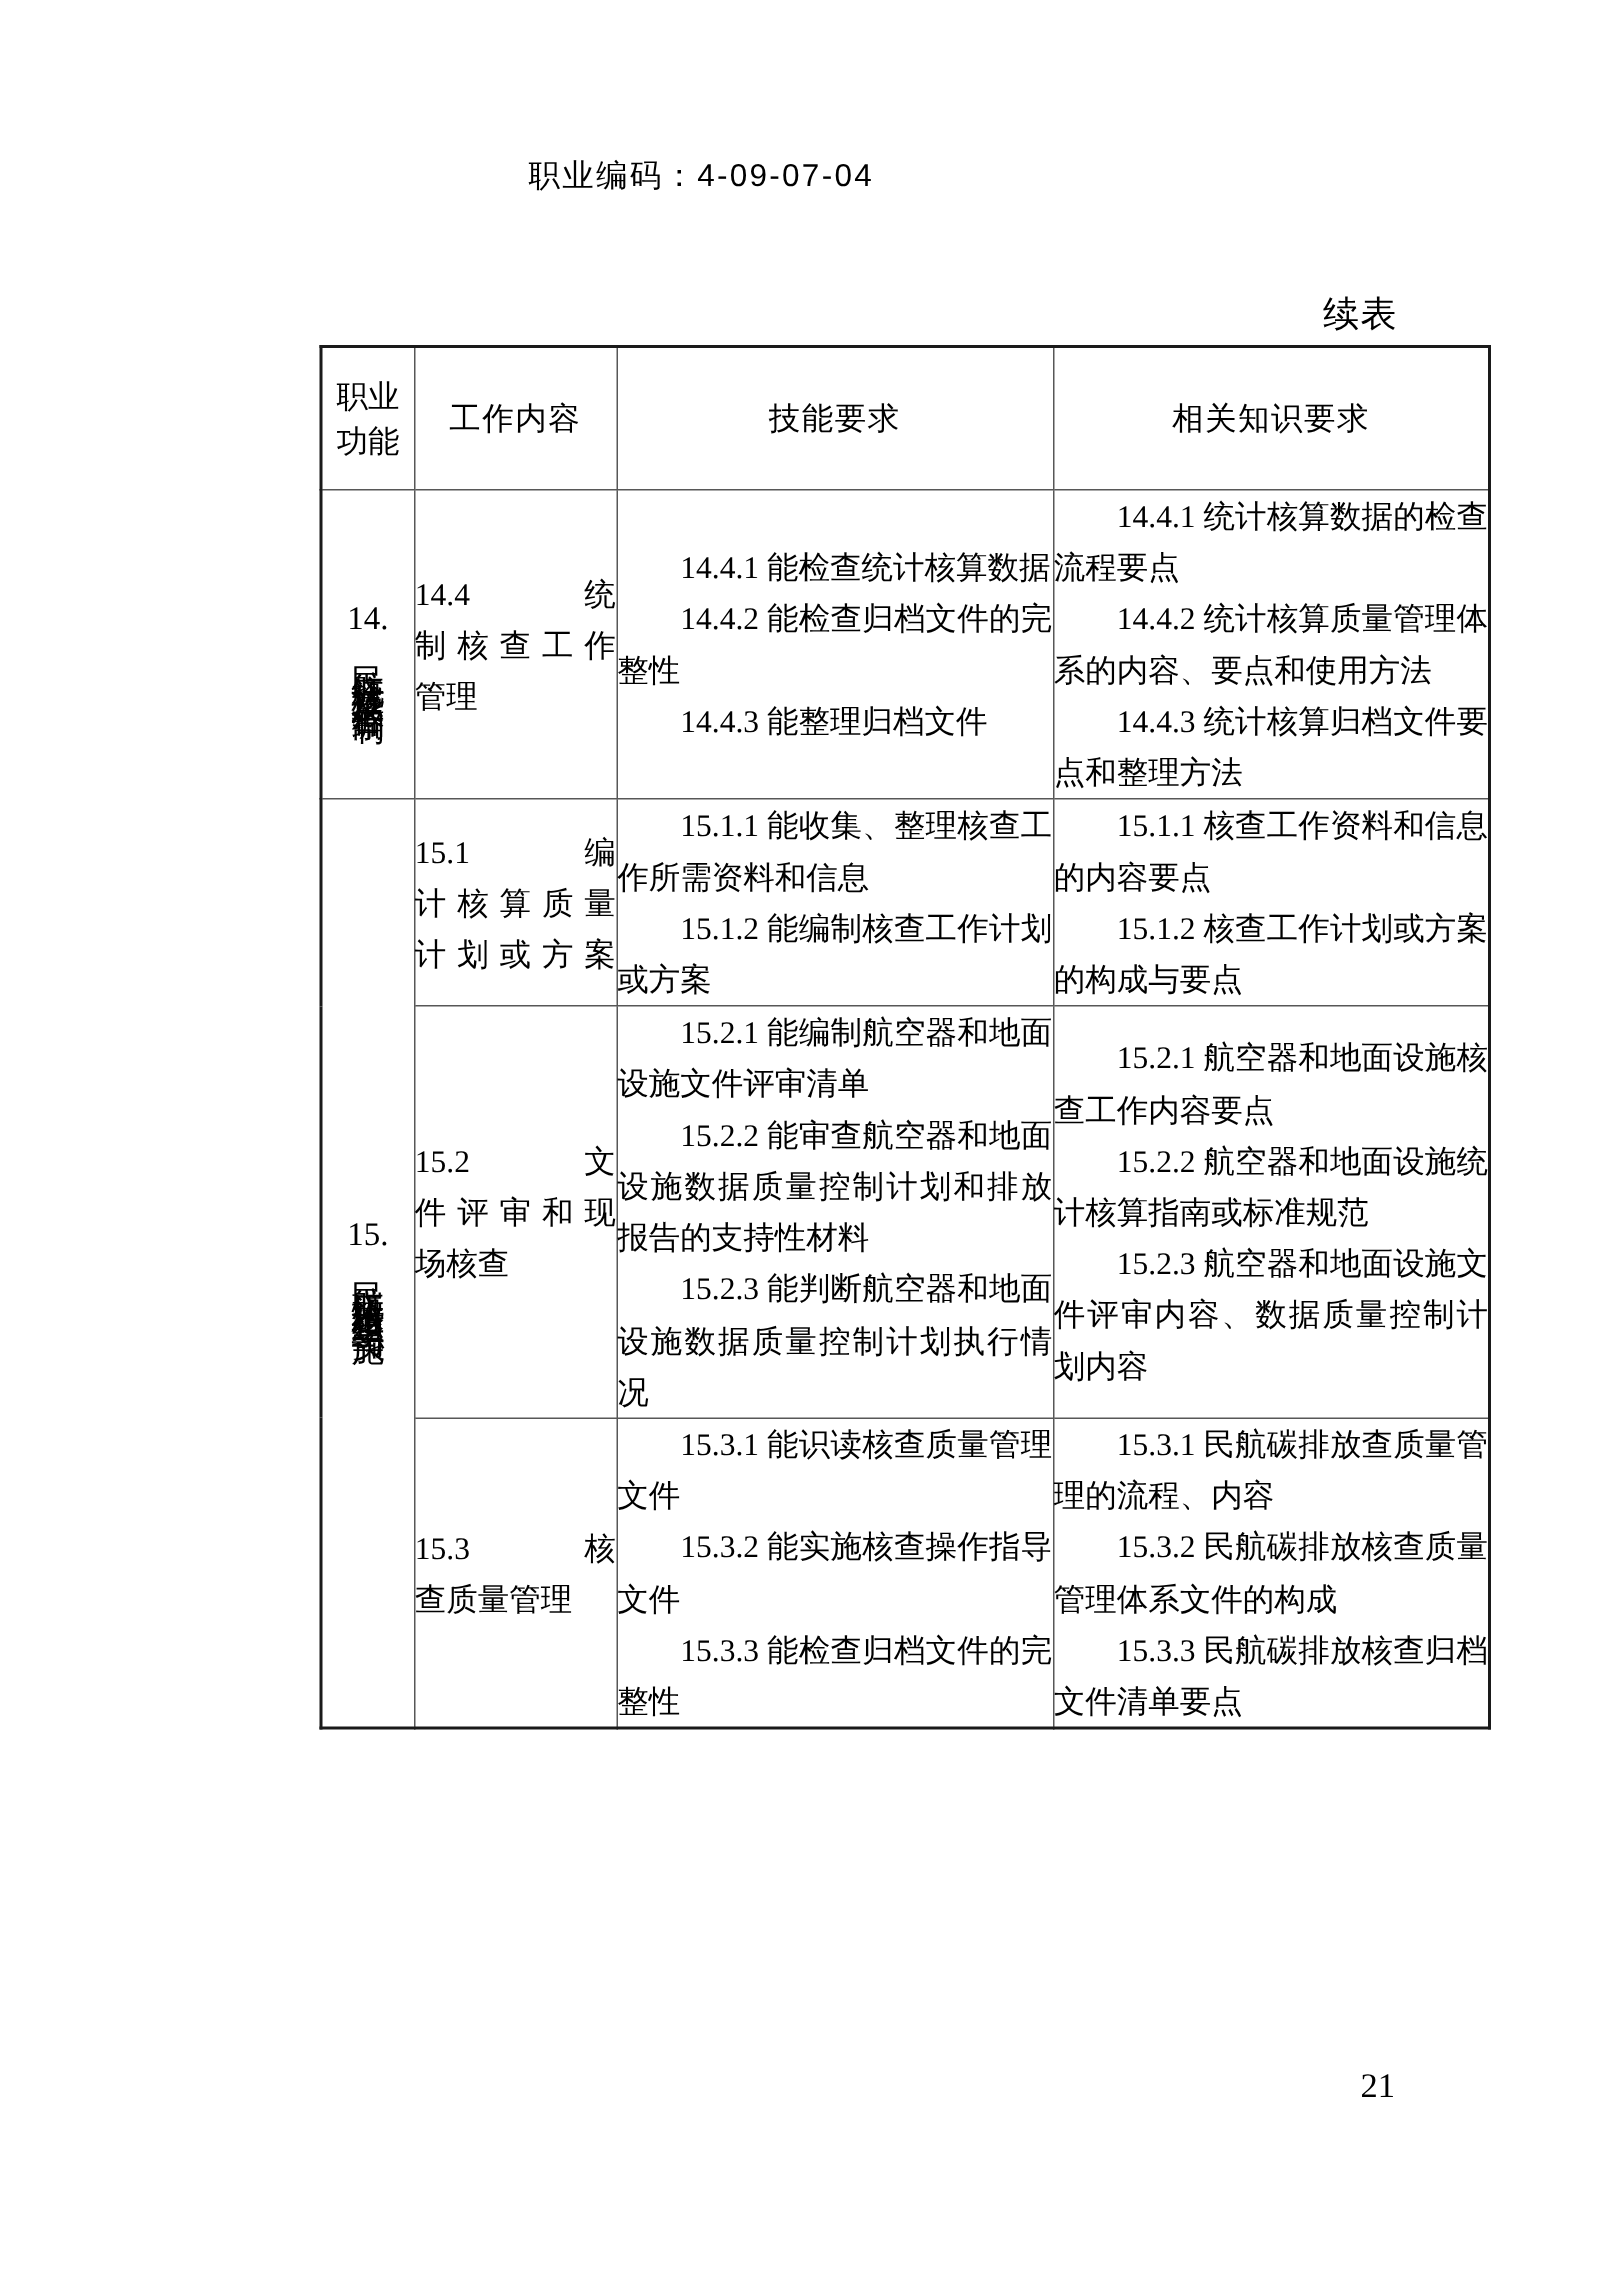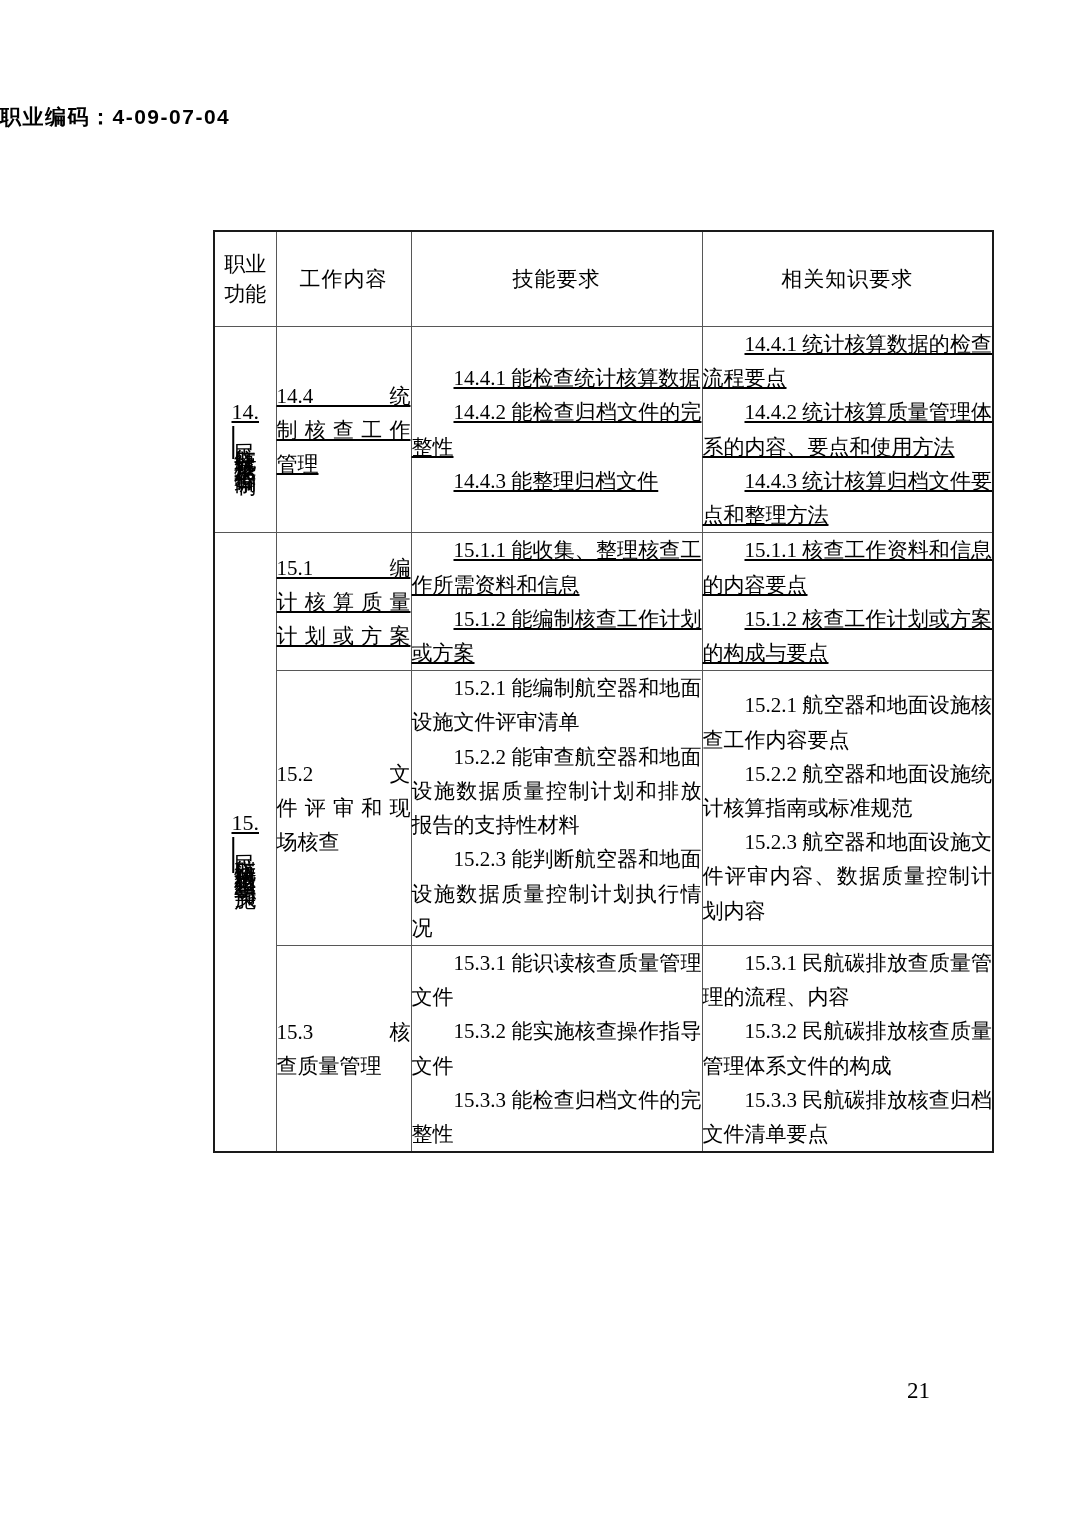--- a/index.html
+++ b/index.html
@@ -20,24 +20,24 @@
     position: absolute;
     inset: 0;
   }
 
   
   .running-head {
     position: absolute;
     top: 103px;
     left: 0;
     width: 935px;
-    text-align: left;
+    text-align: center;
     font-family: "Liberation Sans", "DejaVu Sans", sans-serif;
     font-size: 21px;
-    font-weight: 700;
+    font-weight: 400;
     letter-spacing: 1.5px;
     white-space: nowrap;
   }
 
   
   .table-caption {
     position: absolute;
     top: 193px;
     left: 0;
     width: 932px;
@@ -80,21 +80,21 @@
     letter-spacing: 1px;
   }
   .hdr-cell.narrow {
     font-size: 21px;
     line-height: 1.45;
     letter-spacing: 0px;
   }
   .hdr-stack span { display: block; }
 
   
-  .thick-top > td, td.thick-top { border-top: 2.2px solid #1a1a1a; text-decoration: underline; }
+  .thick-top > td, td.thick-top { border-top: 2.2px solid #1a1a1a; }
 
   
   .fn-cell {
     text-align: center;
     padding: 14px 0;
   }
   .fn-inner {
     display: flex;
     flex-direction: column;
     align-items: center;
@@ -159,20 +159,21 @@
     font-size: 23px;
   }
 </style>
 </head>
 <body>
 
 <div class="page">
 
   <div class="running-head">职业编码：4-09-07-04</div>
 
+  <div class="table-caption">续表</div>
 
   <div class="tbl-wrap">
     <table class="spec">
       <colgroup>
         <col class="c1">
           <col class="c2">
           <col class="c3">
           <col class="c4">
       </colgroup>
       <thead>

